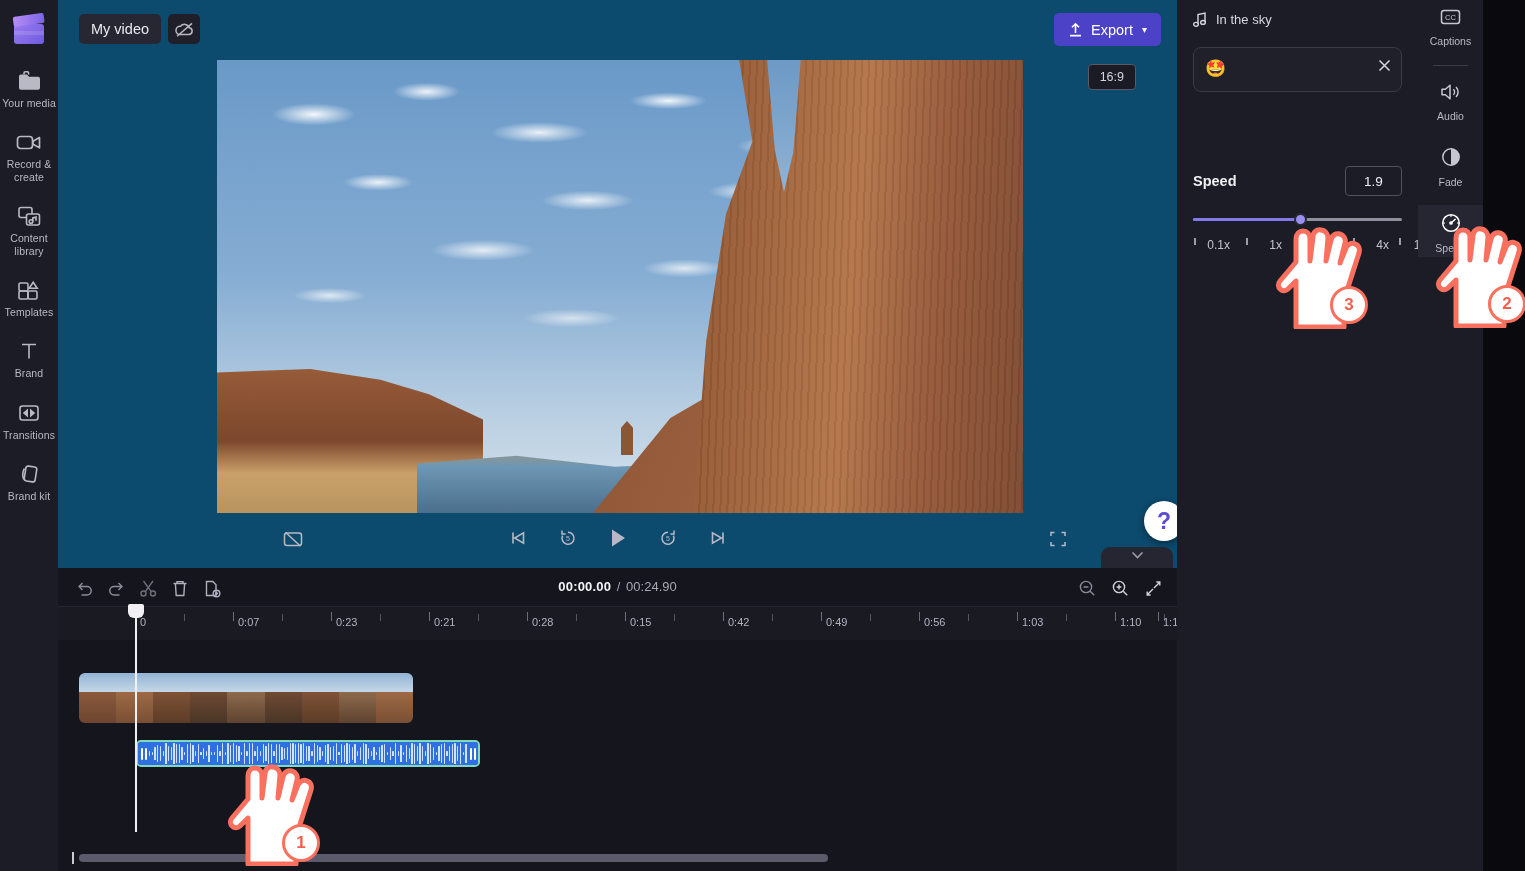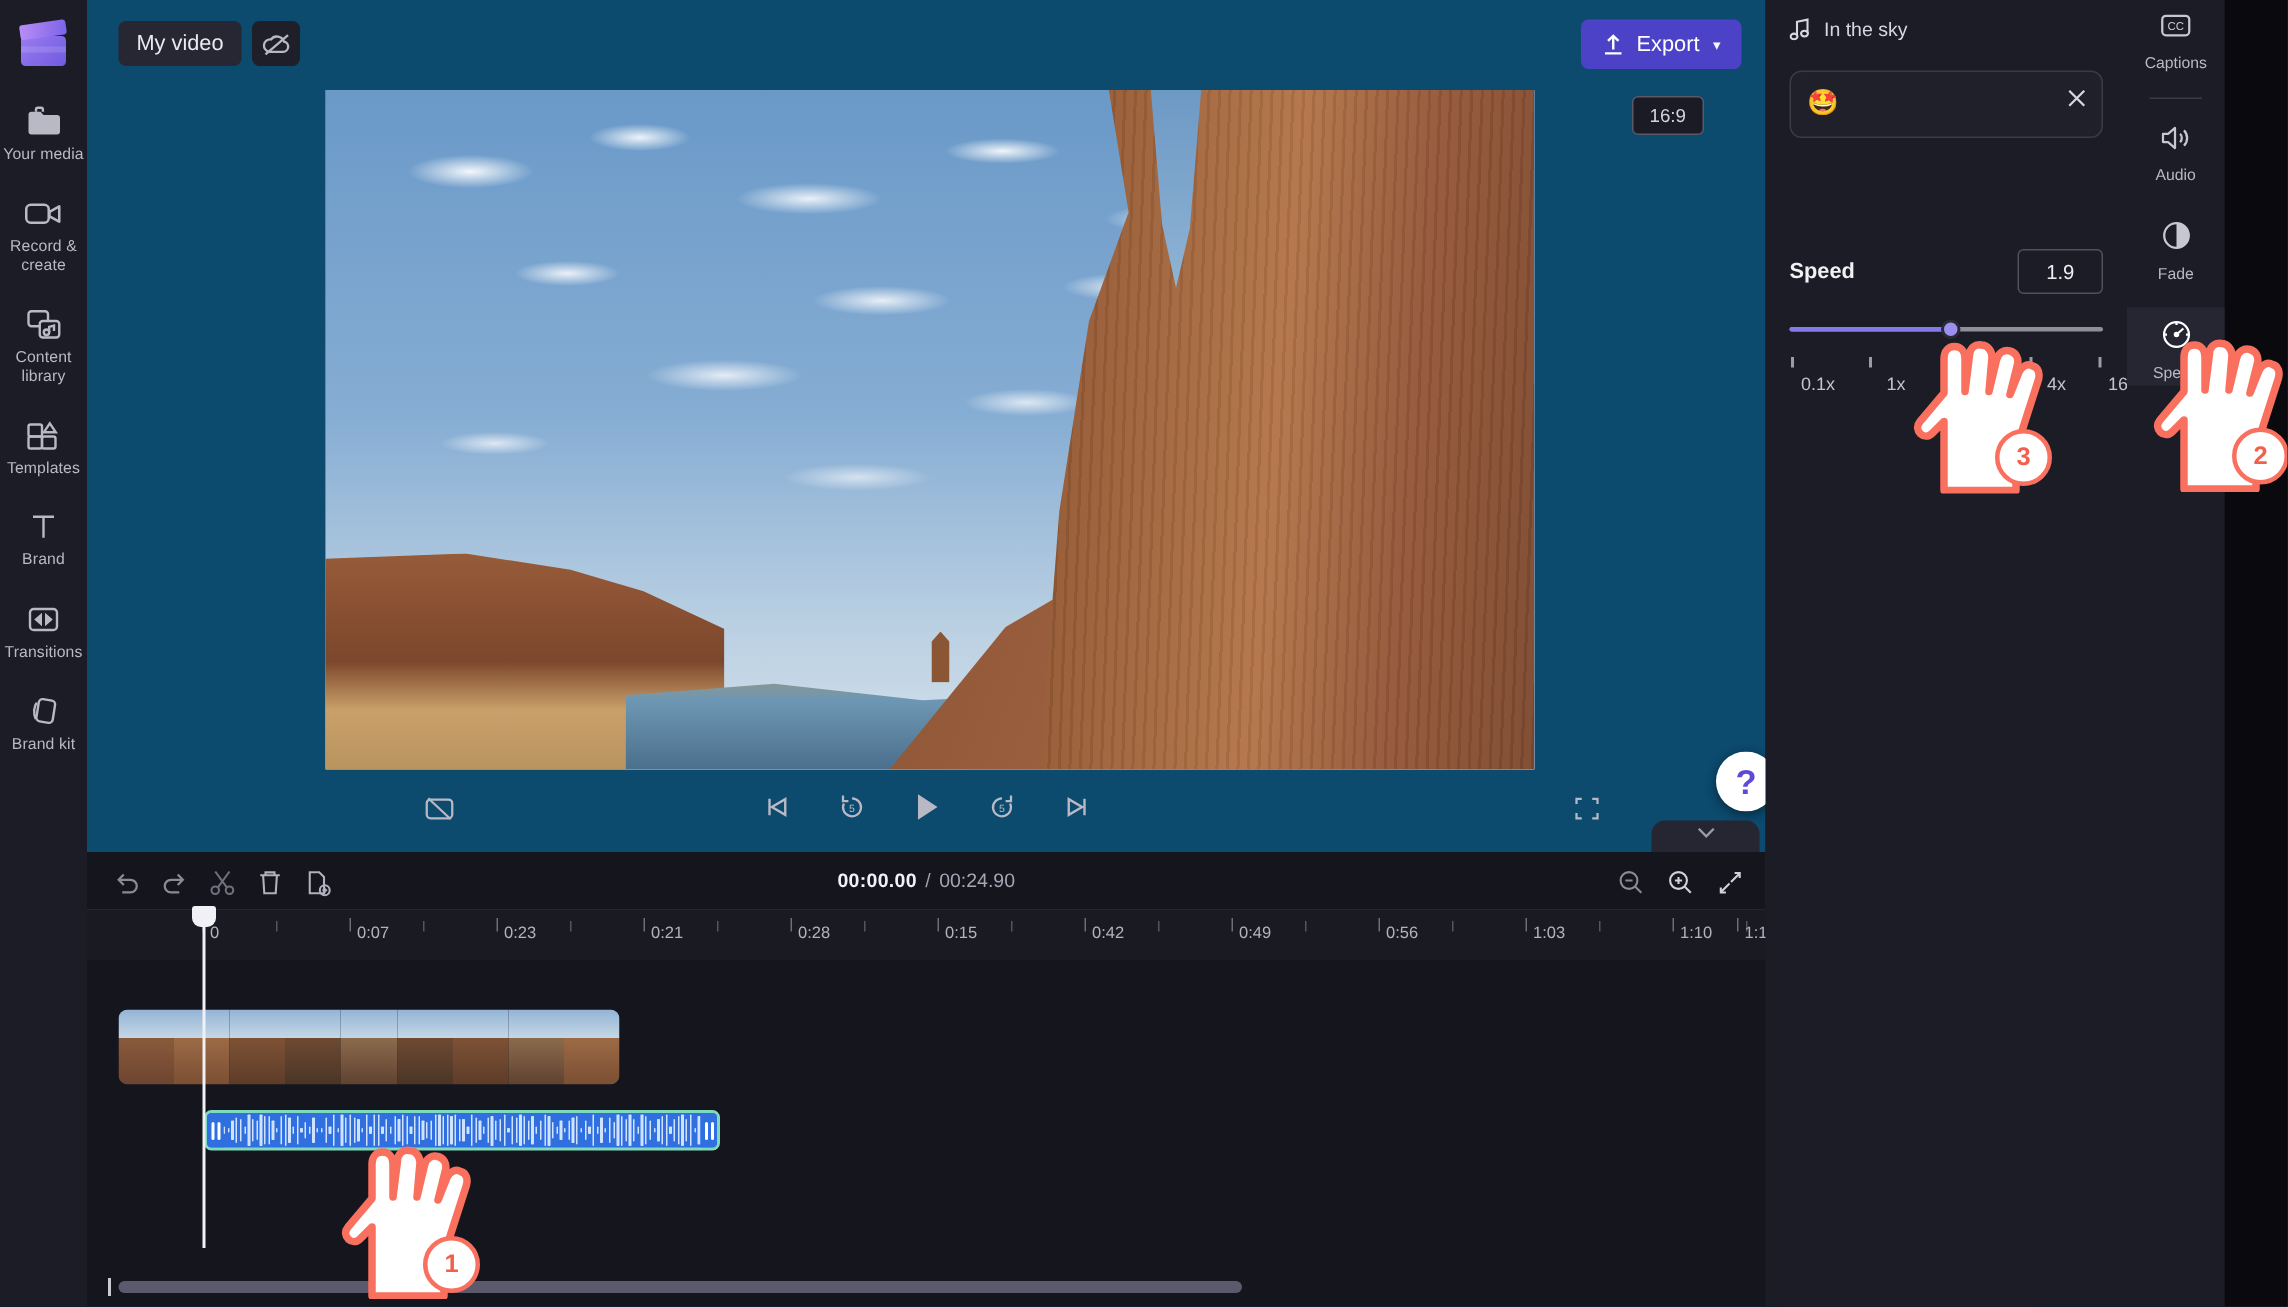--- a/index.html
+++ b/index.html
@@ -247,21 +247,21 @@
   .slider { position:absolute; left:16px; top:214px; width:209px; height:12px; }
   .slider-track { position:absolute; left:0; top:4px; width:209px; height:3px; border-radius:2px; background:#8e8e9c; }
   .slider-fill { position:absolute; left:0; top:4px; width:106px; height:3px; border-radius:2px; background:#8379e8; }
   .slider-thumb {
     position:absolute; left:100px; top:-1px; width:13px; height:13px; border-radius:50%;
     background:#9b90f0; border:2px solid #2a2a36; cursor:grab;
   }
   .slider-ticks { position:absolute; left:16px; top:238px; width:209px; height:30px; }
   .st { position:absolute; }
   .st .m { position:absolute; left:0; top:0; width:1.5px; height:7px; background:#9b9ba9; }
-  .st .t { position:absolute; left:-9px; top:11px; width:36px; text-align:center; font-size:12px; color:#c4c4d0; }
+  .st .t { position:absolute; left:-9px; top:0; width:36px; text-align:right; font-size:12px; color:#c4c4d0; }
 
   
   .right-rail { position:absolute; left:1418px; top:0; width:65px; height:871px; background:#1c1c26; }
   .rr-far { position:absolute; left:1483px; top:0; width:42px; height:871px; background:#0a0a0e; }
   .rr-item {
     position:absolute; left:0; width:65px; display:flex; flex-direction:column; align-items:center; gap:4px;
     cursor:pointer;
   }
   .rr-label { font-size:10.5px; color:#b9b9c6; }
   .rr-div { position:absolute; left:15px; width:35px; height:1px; background:#3a3a48; }

